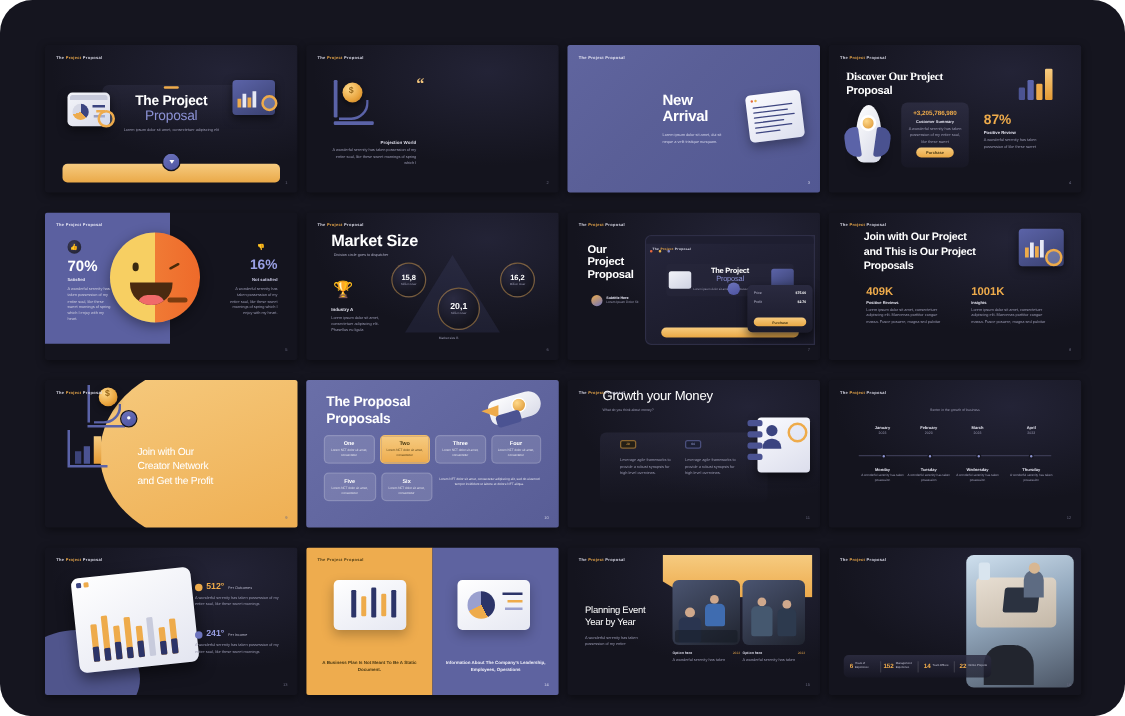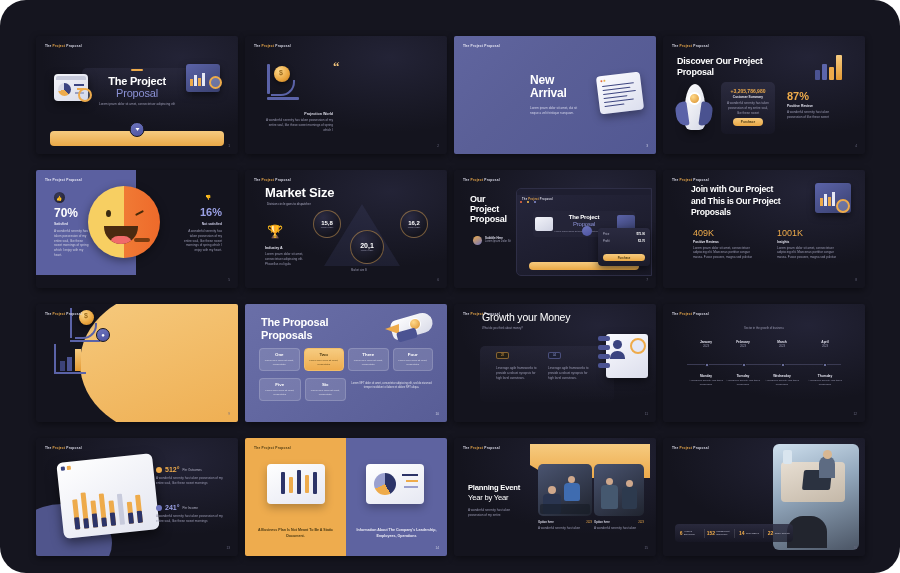--- a/index.html
+++ b/index.html
@@ -116,21 +116,21 @@
   .bubble span{color:#9a9ab2;display:block;}
 
   
   .browser { position:absolute; left:62px; top:18px; width:136px; height:88px;
              background:linear-gradient(160deg,#26263c,#181826); border-radius:5px 0 0 5px;
              border:1px solid #2e2e46;}
   .bbar{position:absolute;left:0;top:0;right:0;height:6px;background:#1e1e30;border-radius:4px 4px 0 0;}
   .dot{width:1.6px;height:1.6px;border-radius:50%;display:inline-block;margin-right:1.2px;}
 
   
-  .stat-n { font-size:9px; font-weight:400; color:#eeab4b; }
+  .stat-n { font-size:9px; font-weight:700; color:#eeab4b; }
   .stat-l { font-size:3.2px; font-weight:700; color:#e4e4ef; margin-top:1.5px;}
 
   
   .s9-arc { position:absolute; right:-18px; top:-14px; width:176px; height:146px;
             border-radius:50% 0 0 50%/50% 0 0 50%;
             background:linear-gradient(160deg,#f6cb80,#eeac4e); }
 
   
   .s10 { background:linear-gradient(140deg,#6a6fa8,#585d96); }
   .tile { border-radius:4px; background:rgba(255,255,255,.13); border:1px solid rgba(255,255,255,.16);
@@ -257,21 +257,21 @@
         <i style="top:22px;width:24px;"></i>
           <i style="top:26px;width:30px;"></i>
           <i style="top:30px;width:20px;"></i>
       </div>
       <div class="pagenum" style="color:#cfd1e6;">3</div>
     </div>
 
     <div class="slide">
       <div class="vig"></div>
       <div class="logo"><span>The </span><i>Project</i><span> Proposal</span></div>
-      <div class="ttl" style="position:absolute;left:14px;top:20px;font-size:9px;">Discover Our Project</div>
+      <div class="ttl" style="position:absolute;left:14px;top:20px;font-size:9px;font-family:Liberation Serif, serif;">Discover Our Project</div>
       <div class="ttl" style="position:absolute;left:14px;top:31px;font-size:9px;">Proposal</div>
       <div style="position:absolute;right:20px;top:16px;width:30px;height:28px;">
         <div style="position:absolute;left:0;bottom:0;width:5px;height:10px;background:#4b5392;border-radius:1px;"></div>
         <div style="position:absolute;left:7px;bottom:0;width:5px;height:16px;background:#5c65ab;border-radius:1px;"></div>
         <div style="position:absolute;left:14px;bottom:0;width:5px;height:13px;background:#eeab4b;border-radius:1px;"></div>
         <div style="position:absolute;left:21px;bottom:0;width:6px;height:25px;background:linear-gradient(180deg,#f6cb80,#e49a34);border-radius:1px;"></div>
       </div>
       <div class="rocket" style="left:10px;top:48px;width:42px;height:58px;">
         <div style="position:absolute;left:12px;top:0;width:20px;height:46px;border-radius:50% 50% 6px 6px;background:linear-gradient(120deg,#ffffff,#d5d8e6);box-shadow:0 3px 8px rgba(0,0,0,.5);"></div>
         <div style="position:absolute;left:15px;top:8px;width:13px;height:13px;border-radius:50%;background:radial-gradient(circle at 35% 32%,#ffd98a,#d98f2c);border:2px solid #fff;"></div>
@@ -421,20 +421,25 @@
         <div style="position:absolute;left:16px;top:4px;font-size:7px;color:#9a6a1c;font-weight:700;line-height:1;">$</div>
       </div>
       <div style="position:absolute;left:18px;top:40px;width:34px;height:30px;">
         <div style="position:absolute;left:0;top:0;width:2.2px;height:28px;background:#5b63a8;"></div>
         <div style="position:absolute;left:0;bottom:0;width:32px;height:2.2px;background:#5b63a8;"></div>
         <div style="position:absolute;left:6px;bottom:3px;width:5px;height:10px;background:#3c4379;"></div>
         <div style="position:absolute;left:13px;bottom:3px;width:5px;height:14px;background:#4b5392;"></div>
         <div style="position:absolute;left:21px;bottom:3px;width:6px;height:22px;background:linear-gradient(180deg,#f6cb80,#e49a34);"></div>
       </div>
       <div style="position:absolute;left:60px;top:24px;width:14px;height:14px;border-radius:50%;background:linear-gradient(160deg,#6d74bd,#4d53a0);border:1.4px solid #14141e;display:flex;align-items:center;justify-content:center;color:#fff;font-size:6px;line-height:1;">●</div>
+      <div class="ttl" style="position:absolute;right:10px;top:52px;width:118px;text-align:left;font-size:8.2px;line-height:1.4;font-weight:400;">
+        <div>Join with Our</div>
+        <div>Creator Network</div>
+        <div>and Get the Profit</div>
+      </div>
       <div class="pagenum">9</div>
     </div>
 
     <div class="slide s10">
       <div class="ttl" style="position:absolute;left:16px;top:12px;font-size:11px;">The Proposal</div>
       <div class="ttl" style="position:absolute;left:16px;top:25px;font-size:11px;">Proposals</div>
       <div style="position:absolute;right:10px;top:6px;width:56px;height:34px;">
         <div style="position:absolute;left:10px;top:6px;width:42px;height:20px;border-radius:12px 20px 20px 12px;background:linear-gradient(160deg,#ffffff,#d9dbe8);transform:rotate(-16deg);"></div>
         <div style="position:absolute;left:28px;top:8px;width:12px;height:12px;border-radius:50%;background:radial-gradient(circle at 35% 32%,#ffd98a,#d98f2c);border:1.6px solid #fff;"></div>
         <div style="position:absolute;left:4px;top:14px;width:14px;height:10px;background:#eeab4b;clip-path:polygon(0 50%,100% 0,100% 100%);"></div>
@@ -612,21 +617,21 @@
         </div>
         <p>Information About The Company's Leadership, Employees, Operations</p>
       </div>
       <div class="pagenum" style="color:#cfd1e6;">14</div>
     </div>
 
     <div class="slide">
       <div class="vig"></div>
       <div class="s15-sh"></div>
       <div class="logo"><span>The </span><i>Project</i><span> Proposal</span></div>
-      <div class="ttl" style="position:absolute;left:14px;top:46px;font-size:7.6px;font-weight:700;">Planning Event</div>
+      <div class="ttl" style="position:absolute;left:14px;top:46px;font-size:7.6px;font-weight:400;">Planning Event</div>
       <div class="ttl" style="position:absolute;left:14px;top:56px;font-size:7.6px;font-weight:400;">Year by Year</div>
       <div class="lorem" style="position:absolute;left:14px;top:70px;width:56px;">A wonderful serenity has taken possession of my entire</div>
       <div class="photo" style="left:84px;top:26px;width:54px;height:52px;">
         <div class="p-h" style="left:10px;top:22px;width:8px;height:8px;"></div>
         <div class="p-b" style="left:5px;top:30px;width:18px;height:20px;background:#2a3550;"></div>
         <div class="p-h" style="left:30px;top:12px;width:7px;height:7px;"></div>
         <div class="p-b" style="left:26px;top:19px;width:16px;height:18px;background:#3f6cb0;"></div>
         <div style="position:absolute;left:2px;bottom:2px;right:2px;height:10px;background:rgba(20,25,35,.55);border-radius:2px;"></div>
       </div>
       <div class="photo" style="left:140px;top:26px;width:50px;height:52px;">

